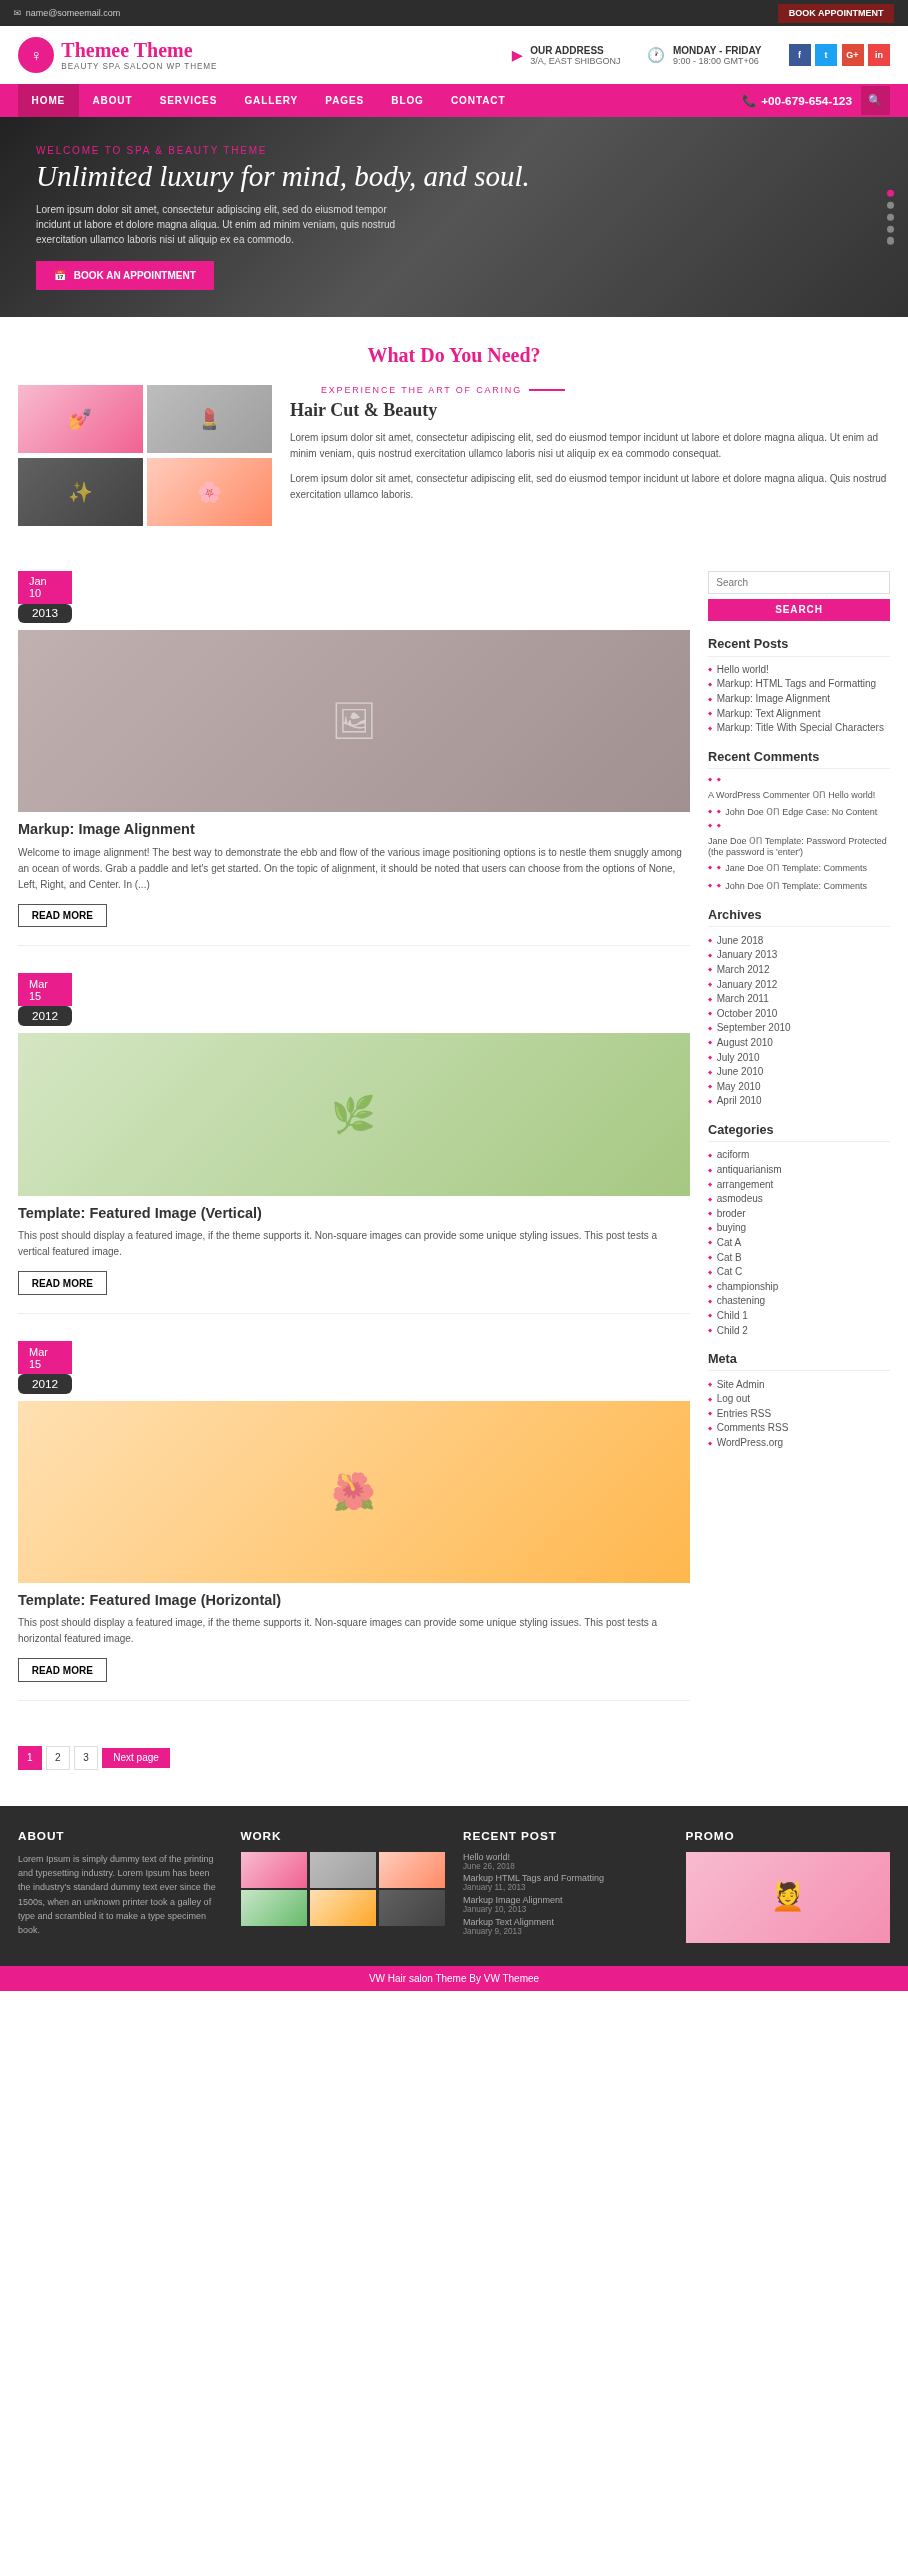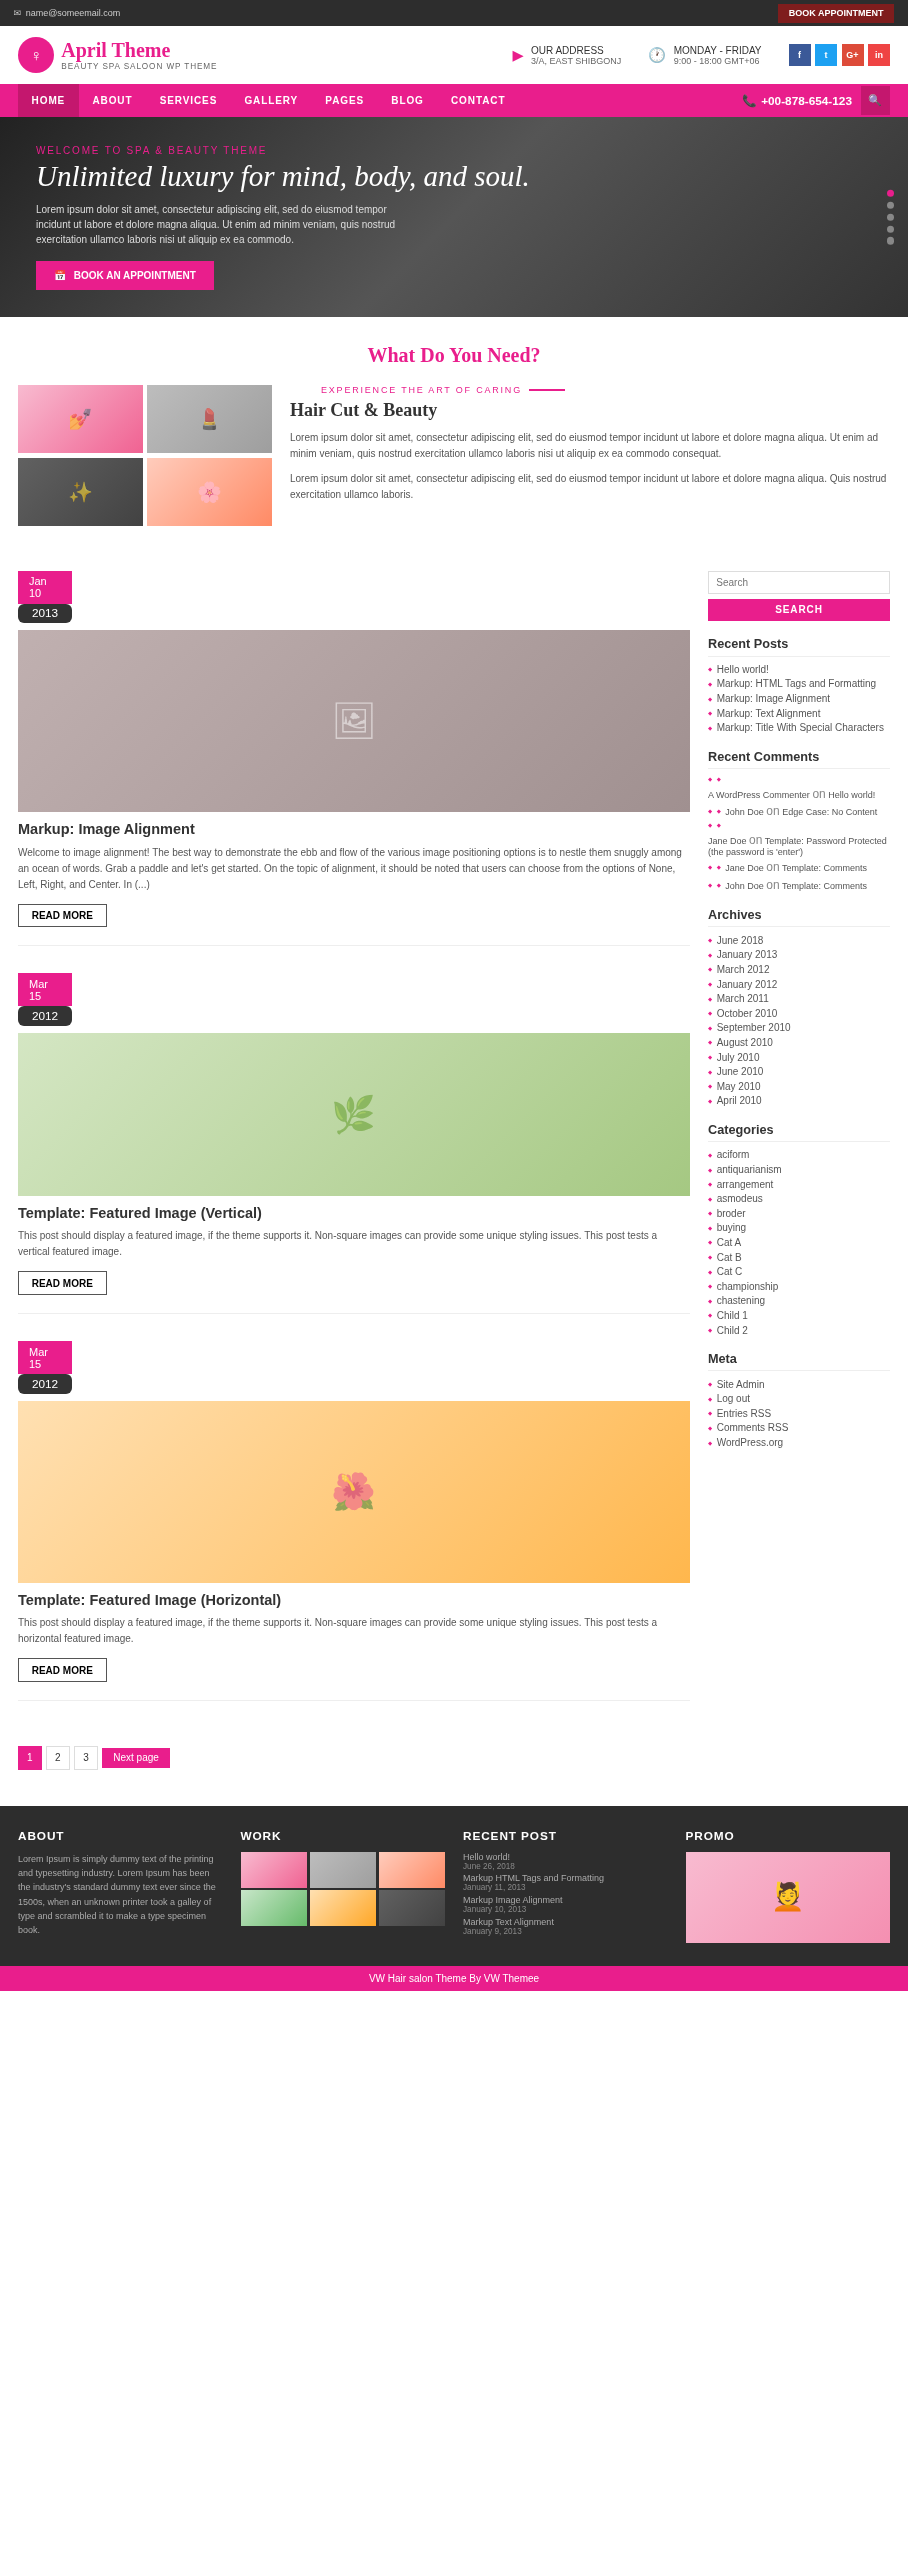--- a/index.html
+++ b/index.html
@@ -12,21 +12,21 @@
     
     
     .header { display: flex; align-items: center; justify-content: space-between; padding: 11px 18px; background: #fff; }
     .logo-area { display: flex; align-items: center; gap: 7.3px; }
     .logo-icon { width: 36px; height: 36px; background: #e91e8c; border-radius: 50%; display: flex; align-items: center; justify-content: center; color: #fff; font-size: 16.3px; }
     .logo-text-main { font-size: 20px; color: #e91e8c; font-weight: bold; font-family: Georgia, serif; }
     .logo-text-sub { font-size: 8.2px; color: #666; letter-spacing: 0.9px; }
     .header-middle { display: flex; gap: 27px; align-items: center; }
     .header-info { display: flex; align-items: center; gap: 7.3px; }
     .header-info-icon { color: #e91e8c; font-size: 14.5px; }
-    .header-info-text-main { font-size: 10px; font-weight: normal; color: #333; }
+    .header-info-text-main { font-size: 10px; font-weight: bold; color: #333; }
     .header-info-text-sub { font-size: 9px; color: #666; }
     .header-social { display: flex; gap: 4.5px; align-items: center; }
     .social-btn { width: 22px; height: 22px; background: #3b5998; color: #fff; display: flex; align-items: center; justify-content: center; font-size: 9px; font-weight: bold; cursor: pointer; }
     .social-btn.twitter { background: #1da1f2; }
     .social-btn.google { background: #dd4b39; }
     .social-btn.linkedin { background: #ef4444; }
     
     
     .nav { background: #e91e8c; display: flex; align-items: center; padding: 0 18px; }
     .nav-item { color: #fff; padding: 11px 13.6px; font-size: 10px; font-weight: bold; cursor: pointer; letter-spacing: 0.9px; }
@@ -126,21 +126,21 @@
     <span>✉</span>
     <span>name@someemail.com</span>
   </div>
   <div class="top-bar-right">BOOK APPOINTMENT</div>
 </div>
 
 <div class="header">
   <div class="logo-area">
     <div class="logo-icon">♀</div>
     <div>
-      <div class="logo-text-main">April Theme</div>
+      <div class="logo-text-main">Themee Theme</div>
       <div class="logo-text-sub">BEAUTY SPA SALOON WP THEME</div>
     </div>
   </div>
   <div class="header-middle">
     <div class="header-info">
       <div class="header-info-icon">▶</div>
       <div>
         <div class="header-info-text-main">OUR ADDRESS</div>
         <div class="header-info-text-sub">3/A, EAST SHIBGONJ</div>
       </div>
@@ -164,21 +164,21 @@
 <div class="nav">
   <div class="nav-item active">HOME</div>
   <div class="nav-item">ABOUT</div>
   <div class="nav-item">SERVICES</div>
   <div class="nav-item">GALLERY</div>
   <div class="nav-item">PAGES</div>
   <div class="nav-item">BLOG</div>
   <div class="nav-item">CONTACT</div>
   <div class="nav-phone">
     <span>📞</span>
-    <span>+00-878-654-123</span>
+    <span>+00-679-654-123</span>
   </div>
   <div class="nav-search">🔍</div>
 </div>
 
 <div class="hero">
   <div class="hero-bg"></div>
   <div class="hero-content">
     <div class="hero-welcome">WELCOME TO SPA &amp; BEAUTY THEME</div>
     <div class="hero-title">Unlimited luxury for mind, body, and soul.</div>
     <div class="hero-desc">Lorem ipsum dolor sit amet, consectetur adipiscing elit, sed do eiusmod tempor incidunt ut labore et dolore magna aliqua. Ut enim ad minim veniam, quis nostrud exercitation ullamco laboris nisi ut aliquip ex ea commodo.</div>

